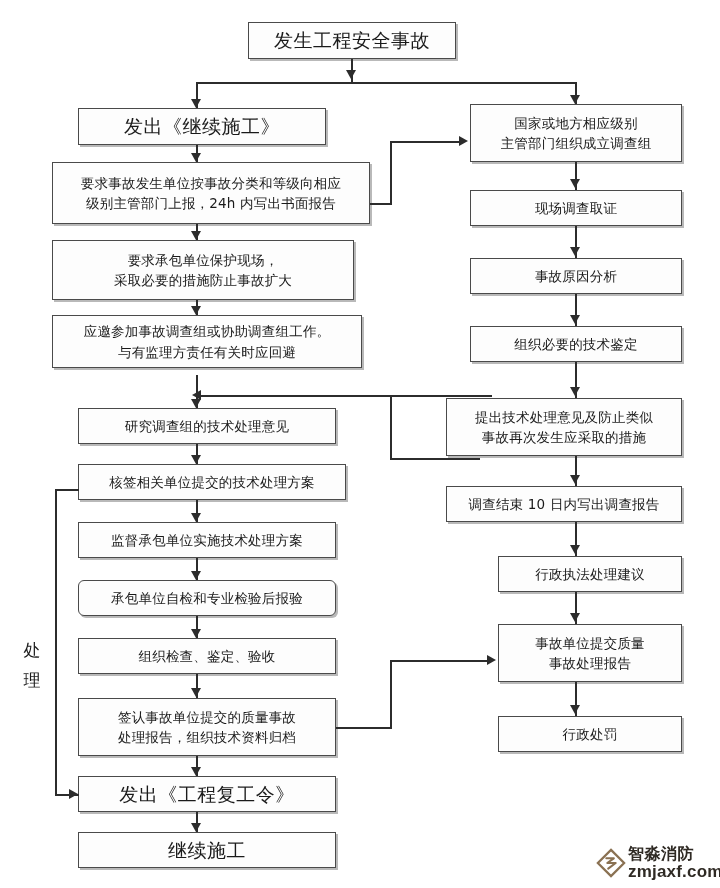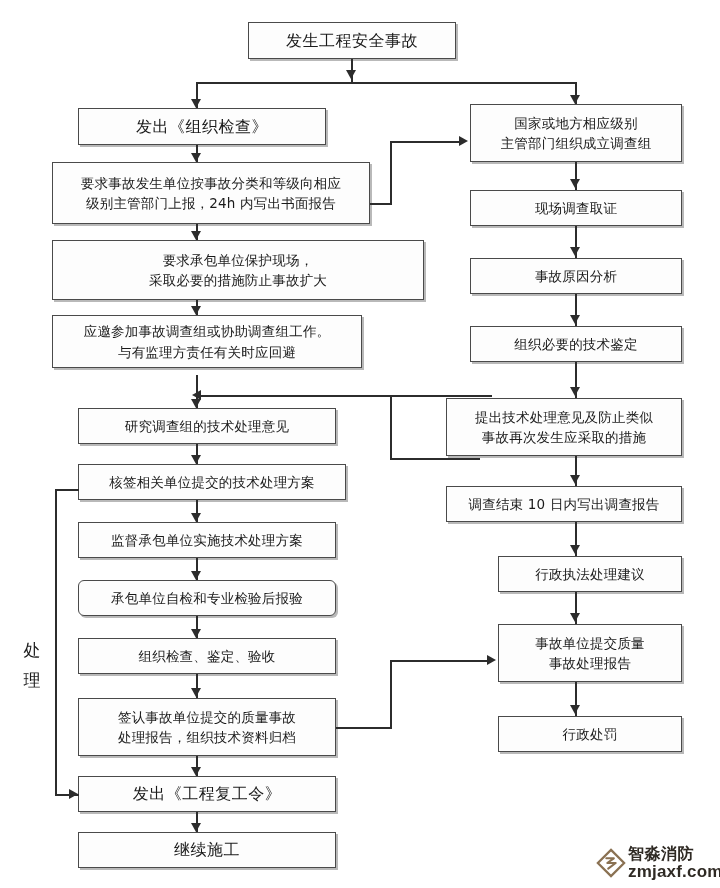--- a/index.html
+++ b/index.html
@@ -24,21 +24,21 @@
     box-sizing: border-box;
     border: 1px solid #4a4a4a;
     background: #fdfdfd;
     box-shadow: 2px 2px 0 0 #b9b9b9;
     display: flex;
     align-items: center;
     justify-content: center;
     text-align: center;
     color: #1a1a1a;
     font-family: "DejaVu Sans", "Liberation Sans", sans-serif;
-    font-size: 16px;
+    font-size: 19px;
     line-height: 1.5;
     letter-spacing: 0.5px;
     padding: 2px 6px;
     white-space: pre-line;
   }
   .node.small { font-size: 13.5px; letter-spacing: 0.2px; }
 
   
   .ln {
     position: absolute;
@@ -113,26 +113,26 @@
     letter-spacing: 0.2px;
   }
 </style>
 </head>
 <body>
 
 <div id="canvas">
 
   <div class="node" style="left:248px; top:22px; width:208px; height:37px;">发生工程安全事故</div>
 
-  <div class="node" style="left:78px; top:108px; width:248px; height:37px;">发出《组织检查》</div>
+  <div class="node" style="left:78px; top:108px; width:248px; height:37px;">发出《继续施工》</div>
 
   <div class="node small" style="left:52px; top:162px; width:318px; height:62px;">要求事故发生单位按事故分类和等级向相应
 级别主管部门上报，24h 内写出书面报告</div>
 
-  <div class="node small" style="left:52px; top:240px; width:372px; height:60px;">要求承包单位保护现场，
+  <div class="node small" style="left:52px; top:240px; width:302px; height:60px;">要求承包单位保护现场，
 采取必要的措施防止事故扩大</div>
 
   <div class="node small" style="left:52px; top:315px; width:310px; height:53px;">应邀参加事故调查组或协助调查组工作。
 与有监理方责任有关时应回避</div>
 
   <div class="node small" style="left:78px; top:408px; width:258px; height:36px;">研究调查组的技术处理意见</div>
 
   <div class="node small" style="left:78px; top:464px; width:268px; height:36px;">核签相关单位提交的技术处理方案</div>
 
   <div class="node small" style="left:78px; top:522px; width:258px; height:36px;">监督承包单位实施技术处理方案</div>

